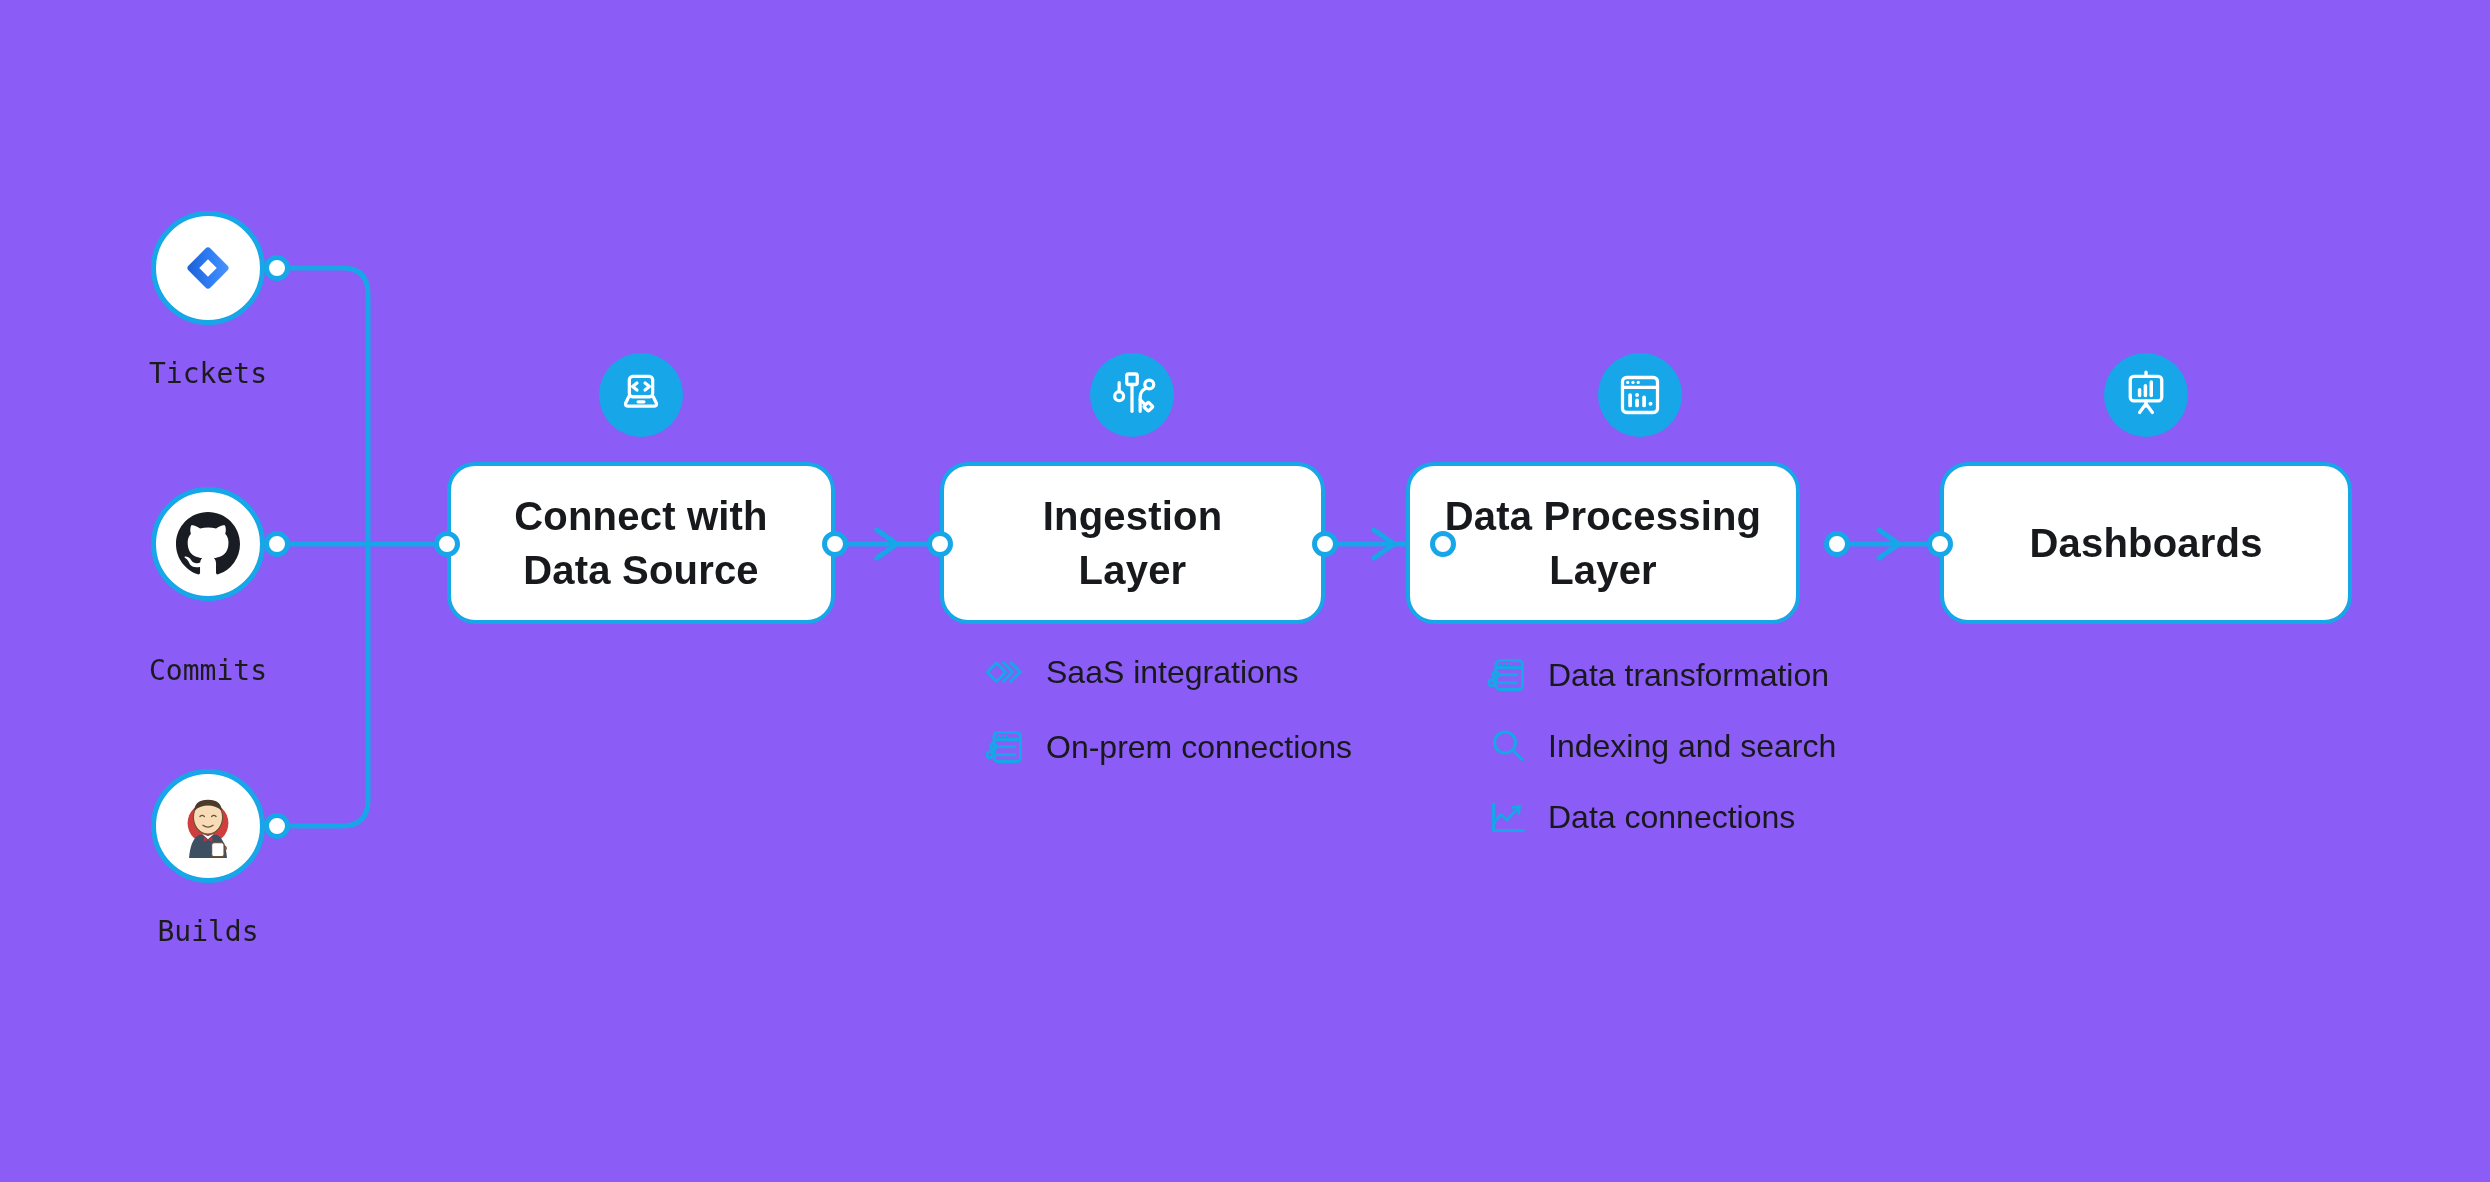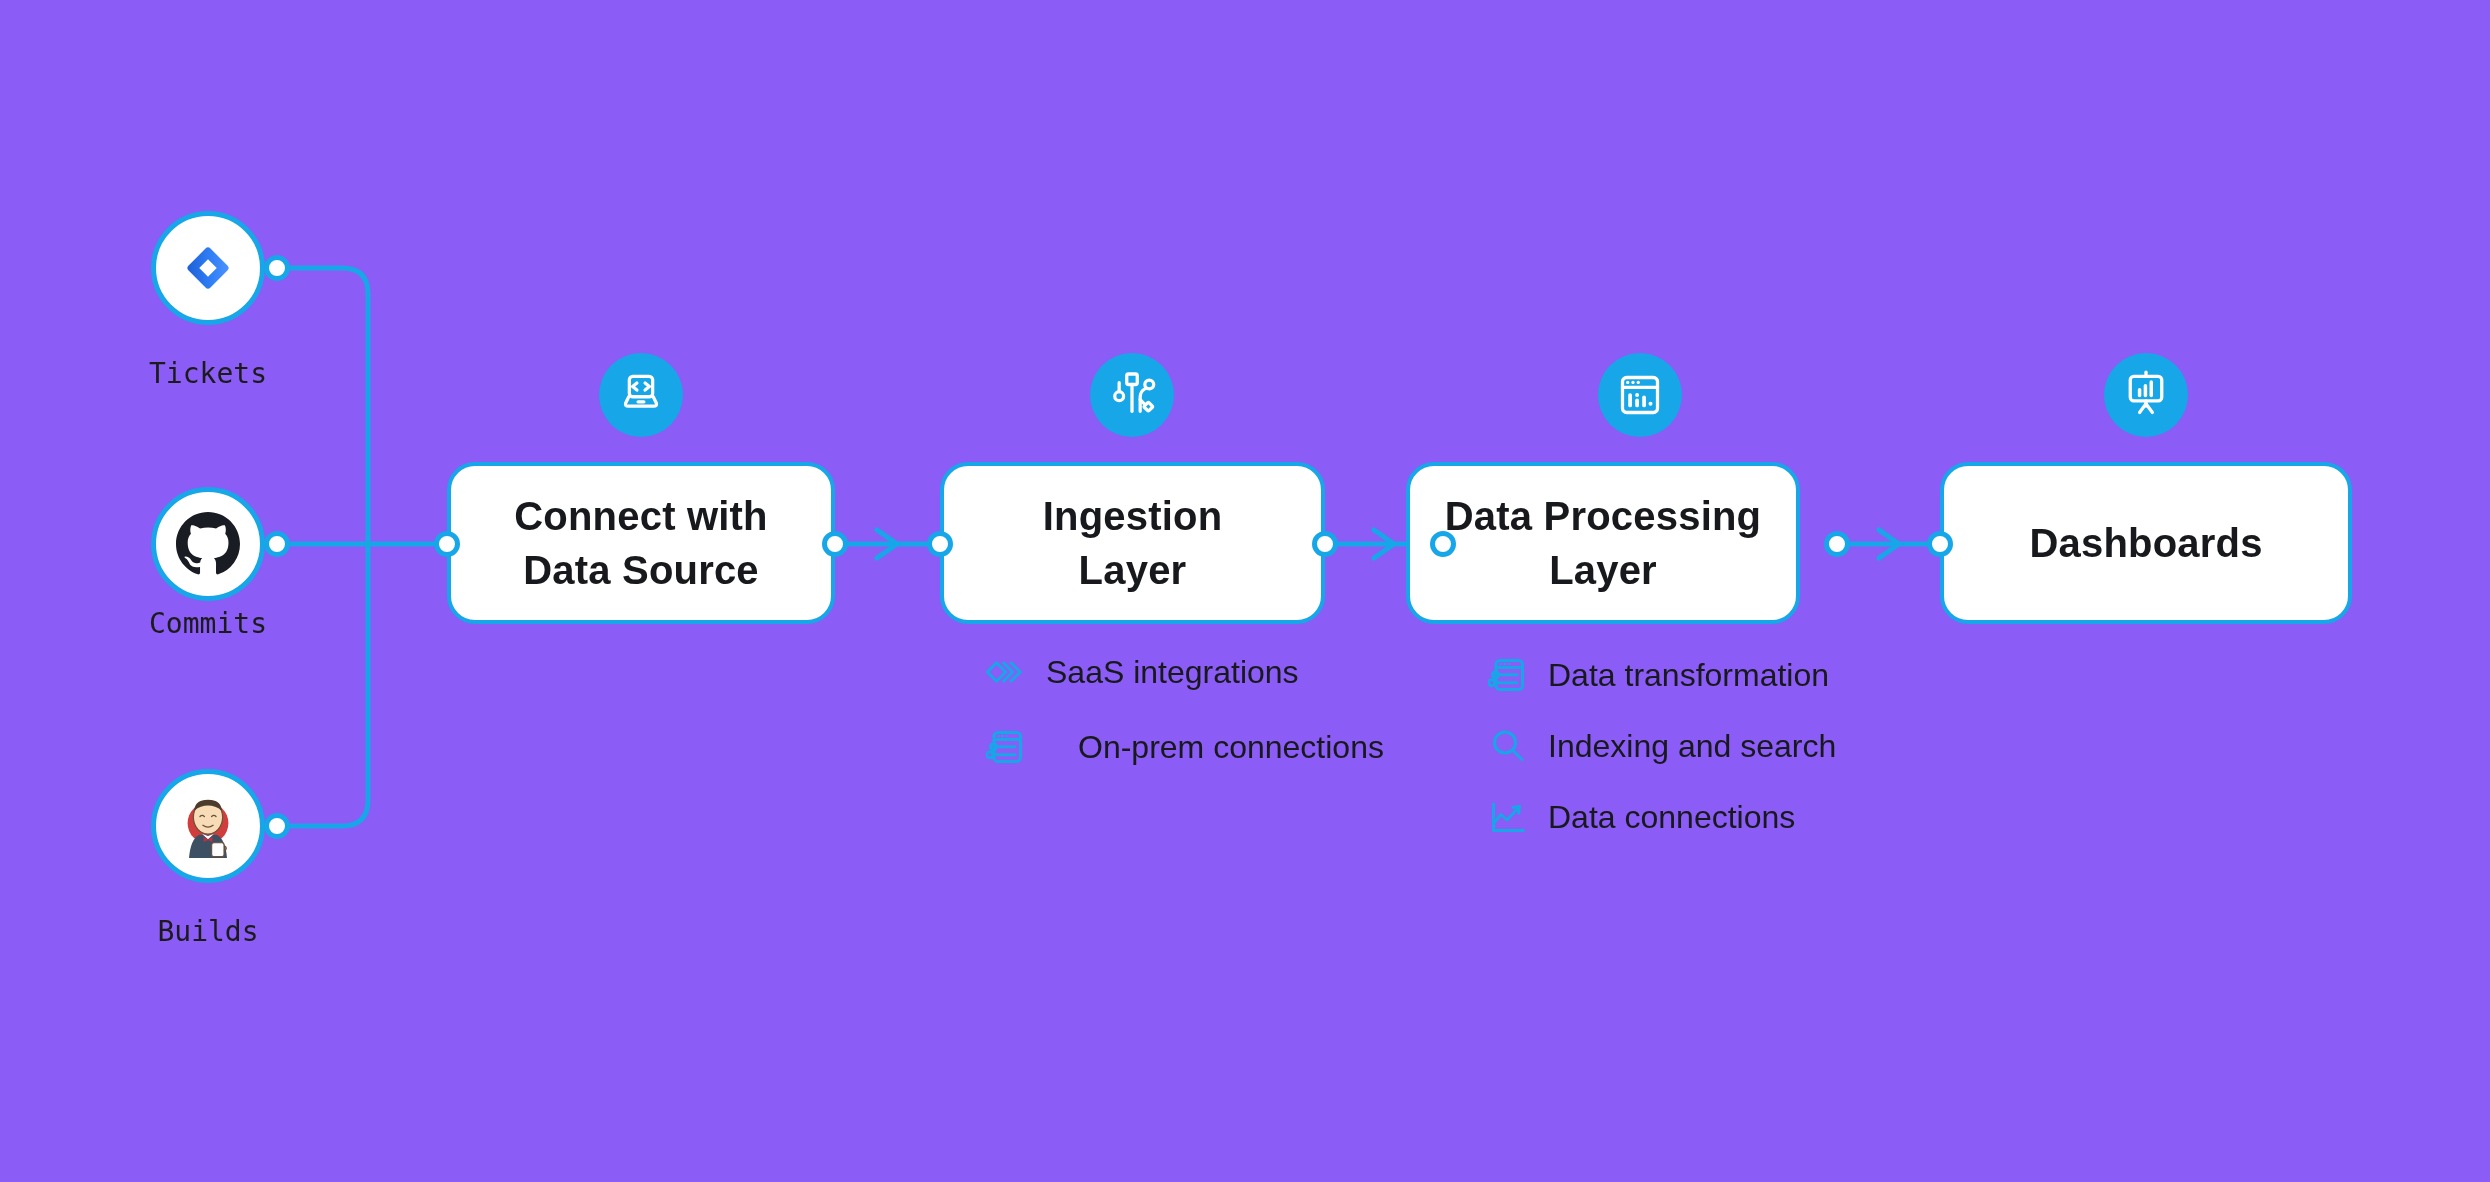--- a/index.html
+++ b/index.html
@@ -39,21 +39,21 @@
 
   
   .bubble{
     position:absolute;top:353px;width:84px;height:84px;border-radius:50%;
     background:#17a6e8;z-index:1;display:flex;align-items:center;justify-content:center;
   }
 
   
   .feature-list{position:absolute;z-index:1;display:flex;flex-direction:column;}
   .feature{display:flex;align-items:center;height:52px;}
-  .list-ingestion .feature + .feature{margin-top:23px;gap:32px;}
+  .list-ingestion .feature + .feature{margin-top:23px;}
   .list-processing .feature + .feature{margin-top:19px;}
   .f-icon{width:40px;height:40px;margin-right:20px;flex:none;}
   .feature-label{font-size:32px;color:#17191c;}
 
   .stroke-w{stroke:#fff;stroke-width:2.8;fill:none;stroke-linecap:round;stroke-linejoin:round;}
   .stroke-b{stroke:#17a6e8;stroke-width:3;fill:none;stroke-linecap:round;stroke-linejoin:round;}
 </style>
 </head>
 <body>
 
@@ -85,21 +85,21 @@
       <rect x="17.6" y="17.6" width="8.8" height="8.8" transform="rotate(45 22 22)" fill="#ffffff"></rect>
     </svg>
   </div>
   <div class="source-label" style="top:357px;">Tickets</div>
 
   <div class="big-circle" style="left:151px;top:487px;">
     <svg width="64" height="64" viewBox="0 0 16 16">
       <path fill="#191d23" fill-rule="evenodd" d="M8 0C3.58 0 0 3.58 0 8c0 3.54 2.29 6.53 5.47 7.59.4.07.55-.17.55-.38 0-.19-.01-.82-.01-1.49-2.01.37-2.53-.49-2.69-.94-.09-.23-.48-.94-.82-1.13-.28-.15-.68-.52-.01-.53.63-.01 1.08.58 1.23.82.72 1.21 1.87.87 2.33.66.07-.52.28-.87.51-1.07-1.78-.2-3.64-.89-3.64-3.95 0-.87.31-1.59.82-2.15-.08-.2-.36-1.02.08-2.12 0 0 .67-.21 2.2.82.64-.18 1.32-.27 2-.27s1.36.09 2 .27c1.53-1.04 2.2-.82 2.2-.82.44 1.1.16 1.92.08 2.12.51.56.82 1.27.82 2.15 0 3.07-1.87 3.75-3.65 3.95.29.25.54.73.54 1.48 0 1.07-.01 1.93-.01 2.2 0 .21.15.46.55.38A8.01 8.01 0 0 0 16 8c0-4.42-3.58-8-8-8z"></path>
     </svg>
   </div>
-  <div class="source-label" style="top:607px;">Commits</div>
+  <div class="source-label" style="top:654px;">Commits</div>
 
   <div class="big-circle" style="left:151px;top:769px;">
     <svg width="66" height="70" viewBox="0 0 44 48">
       <circle cx="22" cy="22" r="14" fill="#cf3d3d"></circle>
       <path d="M9 46 Q10 33 16 30 L28 30 Q34 33 35 46 Z" fill="#3d4f63"></path>
       <ellipse cx="22" cy="18" rx="10" ry="11.5" fill="#f7dcb7" stroke="#6b5138" stroke-width="0.8"></ellipse>
       <path d="M12.5 13.5 Q13 6 22 6 Q31 6 31.5 13.5 Q27 10 22 10 Q17 10 12.5 13.5 Z" fill="#4c3a2a"></path>
       <path d="M16.5 17.5 q1.5 -1.5 3 0 M24.5 17.5 q1.5 -1.5 3 0" stroke="#6b5138" stroke-width="0.9" fill="none" stroke-linecap="round"></path>
       <path d="M18.5 23.5 q3.5 2.5 7 0" stroke="#6b5138" stroke-width="0.9" fill="none" stroke-linecap="round"></path>
       <path d="M18 29.5 L22 33 L26 29.5 L22 30.8 Z" fill="#ffffff"></path>

